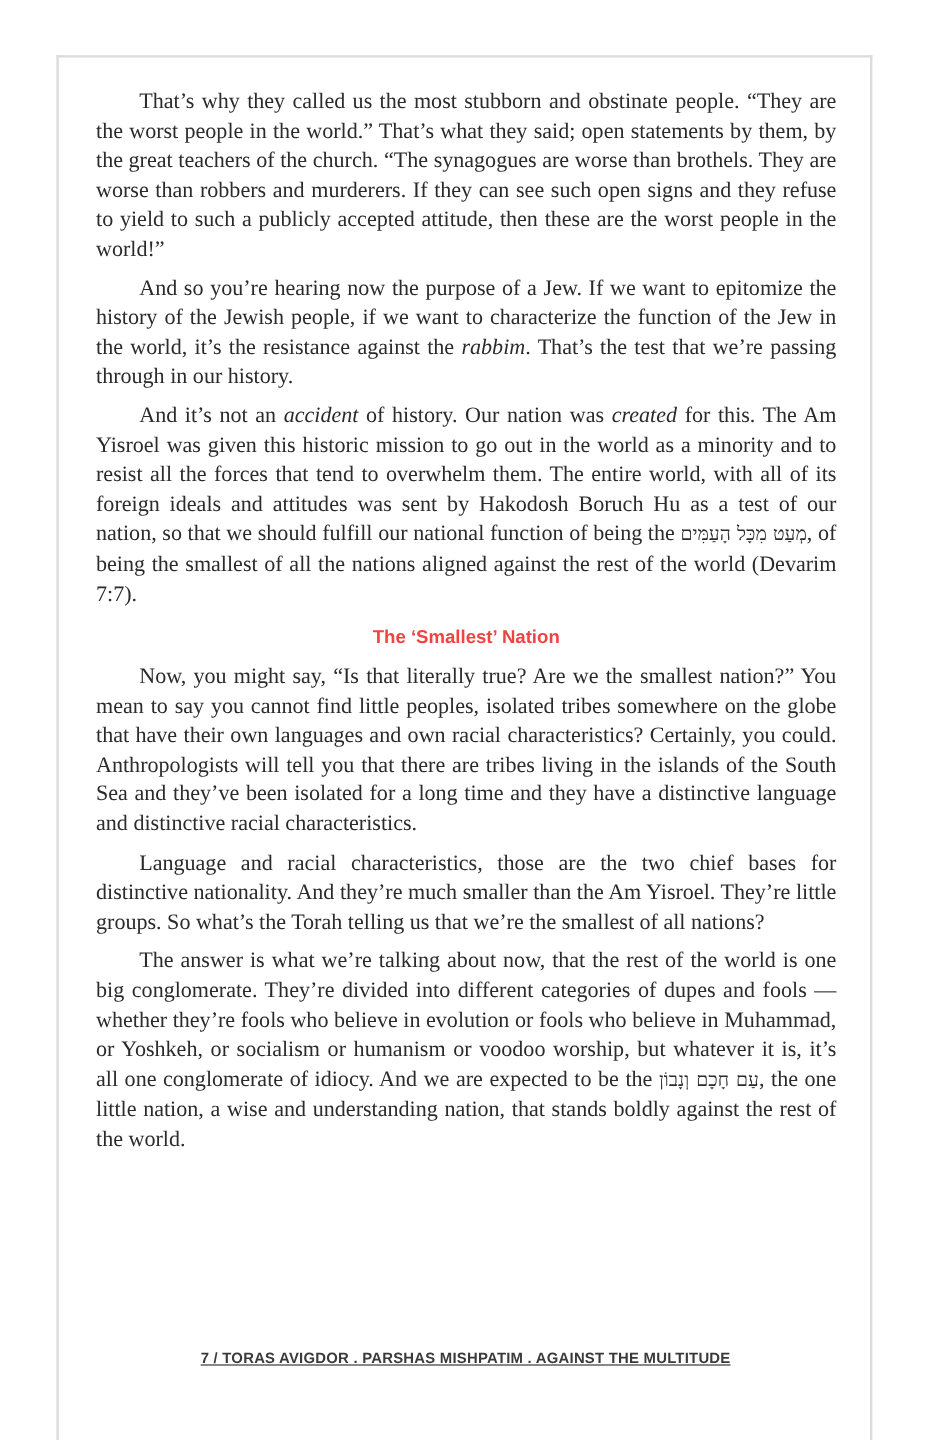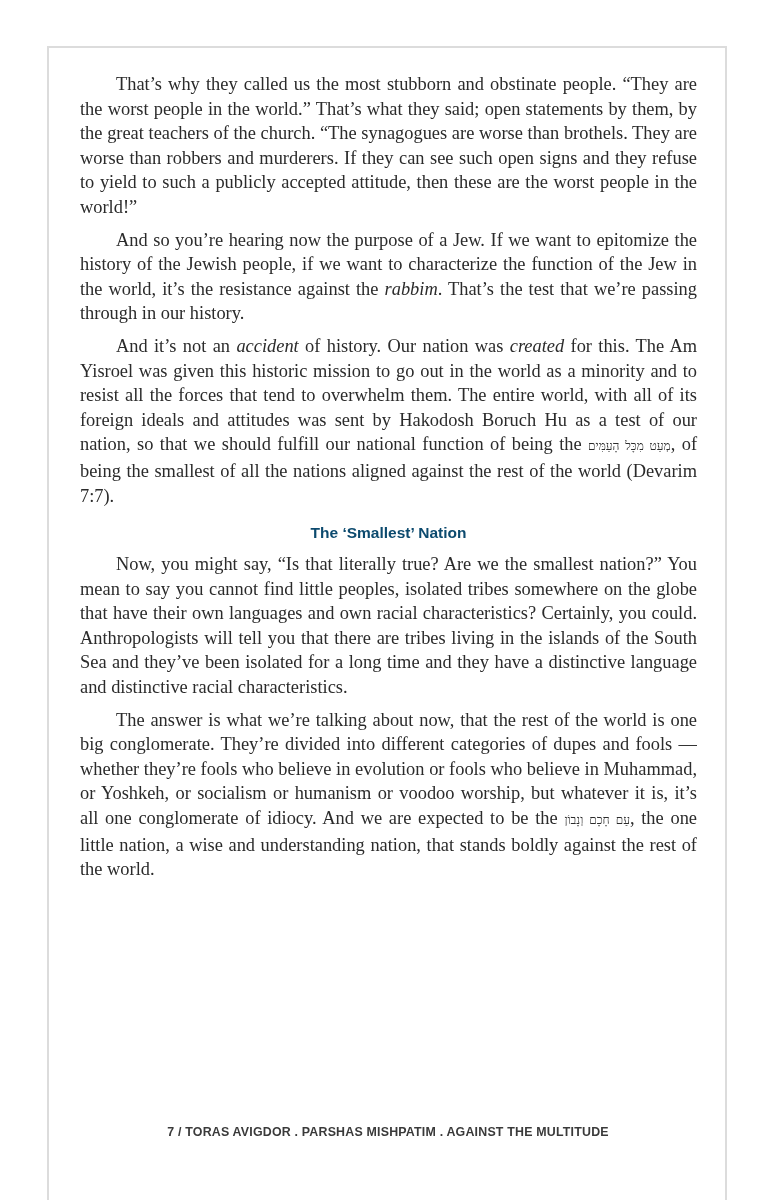--- a/index.html
+++ b/index.html
@@ -39,53 +39,55 @@
       text-align: justify;
       text-indent: 36px;
       letter-spacing: 0;
       hyphens: none;
     }
     p.body-para em {
       font-style: italic;
     }
     .hebrew {
       font-family: "DejaVu Serif", serif;
-      font-size: 12px;
+      font-size: 16px;
       direction: rtl;
       unicode-bidi: isolate;
     }
     .section-heading {
       margin: 14px 0 8px 0;
       text-align: center;
       font-family: "Liberation Sans", "DejaVu Sans", sans-serif;
       font-weight: bold;
       font-size: 15.5px;
       line-height: 22px;
-      color: #0c4a6e;
+      color: #ef4444;
     }
     .running-footer {
       position: absolute;
       left: 0;
       width: 776px;
       top: 1125px;
       text-align: center;
       font-family: "Liberation Sans", "DejaVu Sans", sans-serif;
       font-weight: bold;
       font-size: 12.4px;
       letter-spacing: 0.2px;
       color: #3a3a3a;
+      text-decoration: underline;
     }
   </style>
 </head>
 <body>
 
 <div class="page-frame"></div>
 
 <div class="text-column">
   <p class="body-para"><span>That’s why they called us the most stubborn and obstinate people. “They are the worst people in the world.” That’s what they said; open statements by them, by the great teachers of the church. “The synagogues are worse than brothels. They are worse than robbers and murderers. If they can see such open signs and they refuse to yield to such a publicly accepted attitude, then these are the worst people in the world!”</span></p>
   <p class="body-para"><span>And so you’re hearing now the purpose of a Jew. If we want to epitomize the history of the Jewish people, if we want to characterize the function of the Jew in the world, it’s the resistance against the </span><em>rabbim</em><span>. That’s the test that we’re passing through in our history.</span></p>
   <p class="body-para"><span>And it’s not an </span><em>accident</em><span> of history. Our nation was </span><em>created</em><span> for this. The Am Yisroel was given this historic mission to go out in the world as a minority and to resist all the forces that tend to overwhelm them. The entire world, with all of its foreign ideals and attitudes was sent by Hakodosh Boruch Hu as a test of our nation, so that we should fulfill our national function of being the </span><span class="hebrew" lang="he">מְעַט מִכָּל הָעַמִּים</span><span>, of being the smallest of all the nations aligned against the rest of the world (Devarim 7:7).</span></p>
   <div class="section-heading">The ‘Smallest’ Nation</div>
   <p class="body-para"><span>Now, you might say, “Is that literally true? Are we the smallest nation?” You mean to say you cannot find little peoples, isolated tribes somewhere on the globe that have their own languages and own racial characteristics? Certainly, you could. Anthropologists will tell you that there are tribes living in the islands of the South Sea and they’ve been isolated for a long time and they have a distinctive language and distinctive racial characteristics.</span></p>
+  <p class="body-para"><span>Language and racial characteristics, those are the two chief bases for distinctive nationality. And they’re much smaller than the Am Yisroel. They’re little groups. So what’s the Torah telling us that we’re the smallest of all nations?</span></p>
   <p class="body-para"><span>The answer is what we’re talking about now, that the rest of the world is one big conglomerate. They’re divided into different categories of dupes and fools — whether they’re fools who believe in evolution or fools who believe in Muhammad, or Yoshkeh, or socialism or humanism or voodoo worship, but whatever it is, it’s all one conglomerate of idiocy. And we are expected to be the </span><span class="hebrew" lang="he">עַם חָכָם וְנָבוֹן</span><span>, the one little nation, a wise and understanding nation, that stands boldly against the rest of the world.</span></p>
 </div>
 
 <div class="running-footer">7 / TORAS AVIGDOR . PARSHAS MISHPATIM . AGAINST THE MULTITUDE</div>
 
 </body></html>

